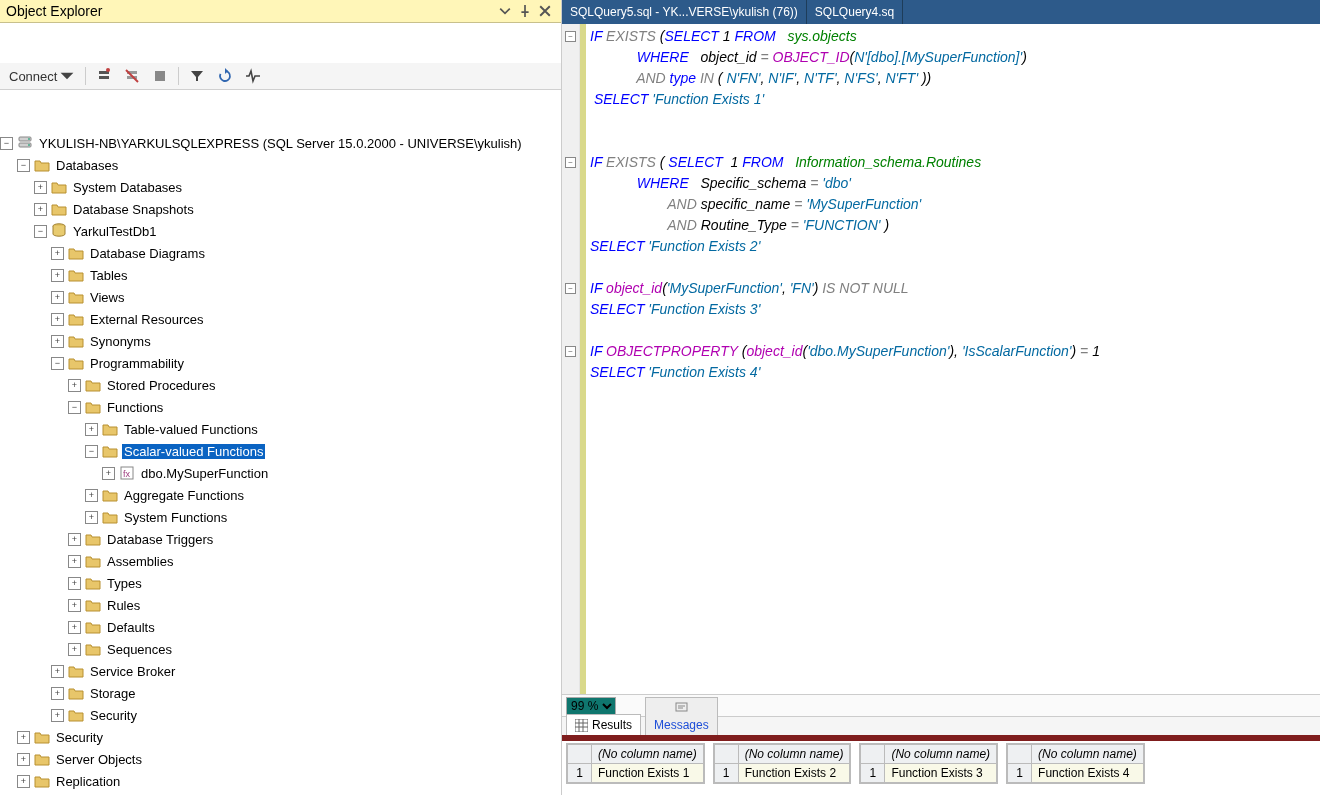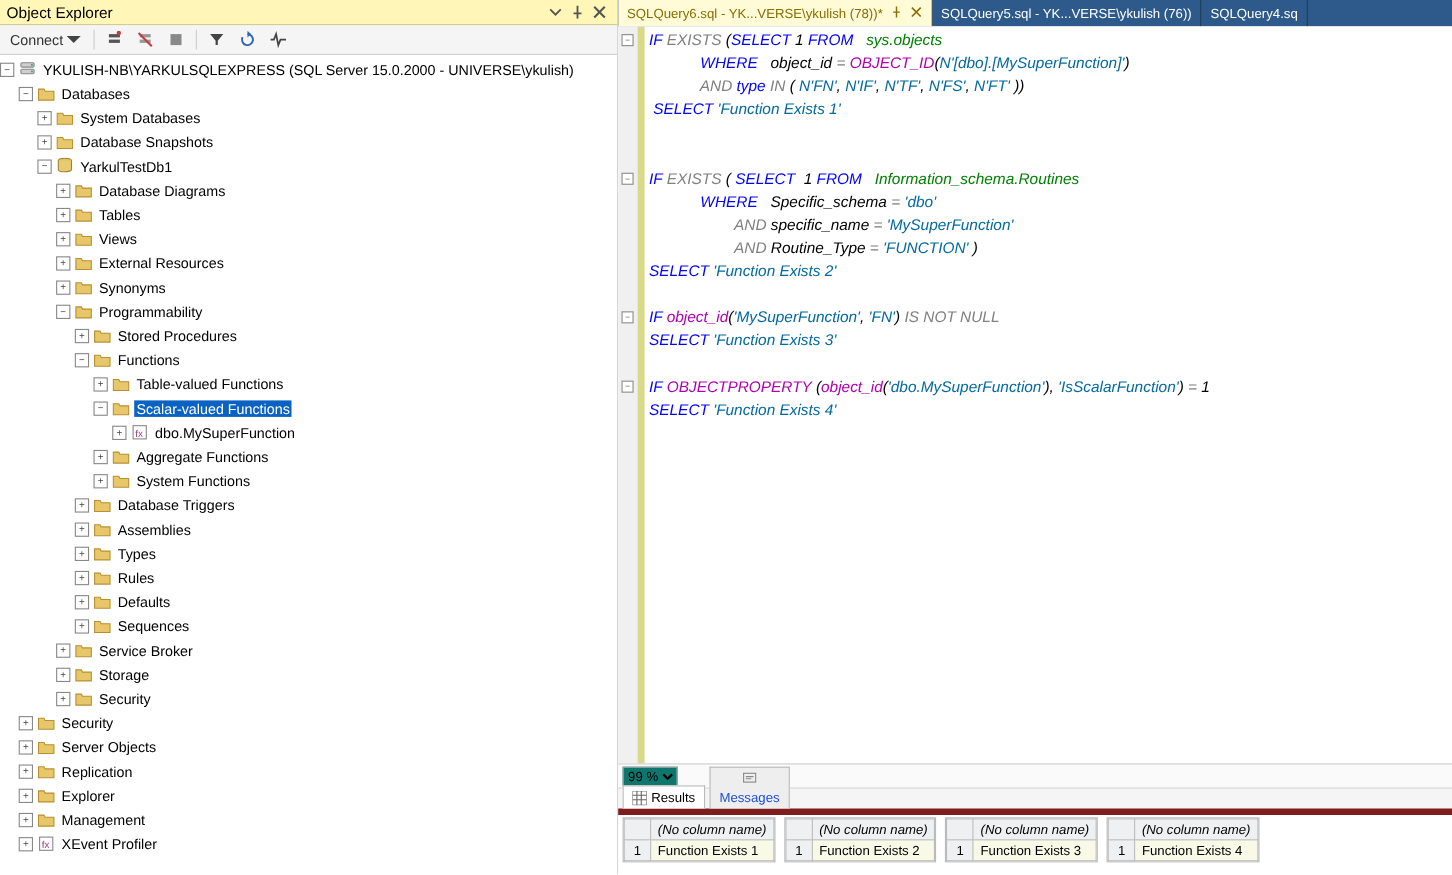--- a/index.html
+++ b/index.html
@@ -1,19 +1,19 @@
 <!DOCTYPE html>
 <html><head>
 <meta charset="utf-8">
 <style>
 * { margin:0; padding:0; box-sizing:border-box; font-family:"Segoe UI",Tahoma,sans-serif; }
 body { width:1320px; height:795px; background:#fff; display:flex; overflow:hidden; font-size:13px; }
 
 
-.object-explorer { width:562px; height:100%; border-right:1px solid #ccc; display:flex; flex-direction:column; }
+.object-explorer { width:562px; height:100%; border-right:1px solid #ccc; display:flex; flex-direction:column;gap:40px; }
 .oe-header { background:#fff6b8; border-bottom:1px solid #c8c08c; display:flex; align-items:center; padding:3px 6px; }
 .oe-title { flex:1; font-size:14px; }
 .oe-header .icon-btn { border:none; background:none; padding:2px 4px; cursor:pointer; color:#555; }
 .oe-header svg { width:12px; height:12px; display:block; }
 .oe-toolbar { border-bottom:1px solid #d0d0d0; display:flex; align-items:center; gap:2px; padding:2px 4px; background:#f5f5f5; }
 .oe-toolbar .tool { background:none; border:none; padding:3px 5px; cursor:pointer; display:flex; align-items:center; color:#333; }
 .oe-toolbar .tool svg { width:16px; height:16px; }
 .oe-toolbar .connect-label { font-size:13px; margin-right:2px; }
 .oe-toolbar .sep { width:1px; height:18px; background:#ccc; margin:0 3px; }
 
@@ -529,29 +529,20 @@
           </svg>
         </span>
         <span class="node-label">XEvent Profiler</span>
       </div>
     </div>
 </div>
 
 <div class="editor-area">
 
   <div class="tabs" id="tabs">
-      <div class="tab active">
-        <span>SQLQuery6.sql - YK...VERSE\ykulish (78))*</span>
-        <span><svg class="pin-tab" viewBox="0 0 12 12">
-            <path d="M6 1v5M3 6h6M6 6v5" stroke="#8a6d00" stroke-width="1.3" fill="none"></path>
-          </svg></span>
-        <span><svg class="close-tab" viewBox="0 0 12 12">
-            <path d="M2 2L10 10M10 2L2 10" stroke="#8a6d00" stroke-width="1.5"></path>
-          </svg></span>
-      </div>
       <div class="tab">
         <span>SQLQuery5.sql - YK...VERSE\ykulish (76))</span>
       </div>
       <div class="tab">
         <span>SQLQuery4.sq</span>
       </div>
     </div>
 
   <div class="code-wrap">
     <div class="margin-col" id="margin-col" style="position: relative;">

